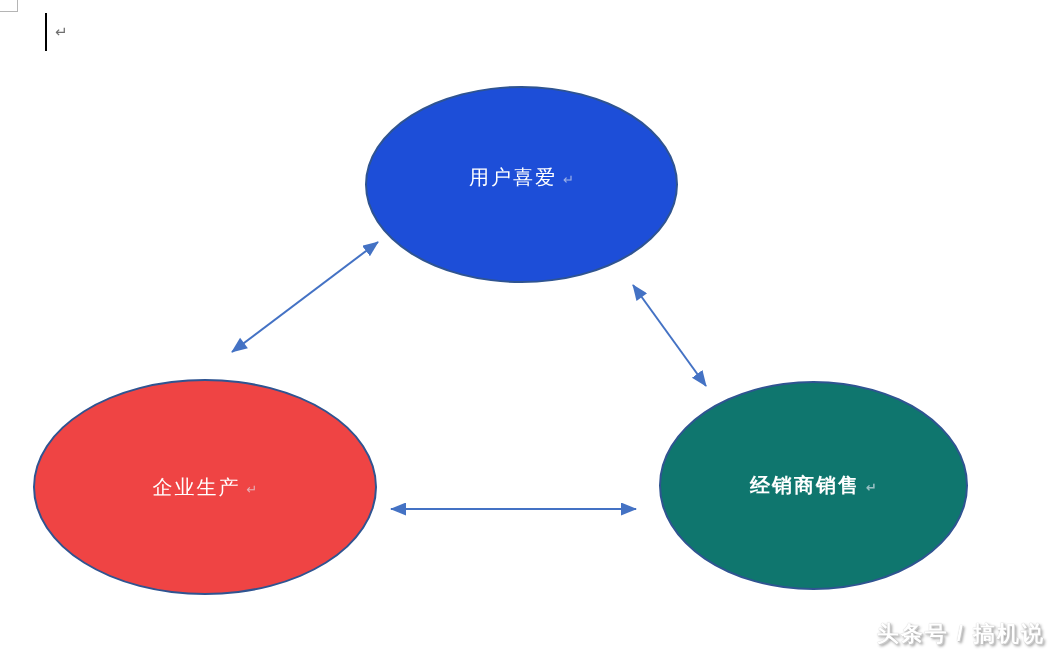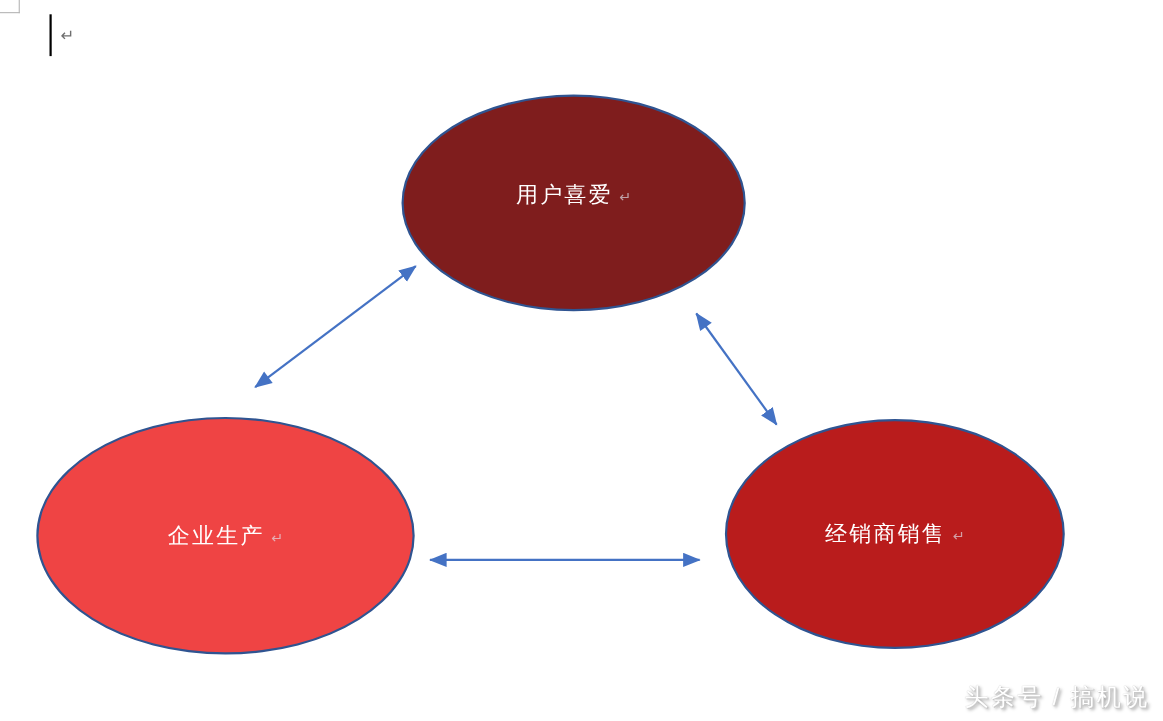--- a/index.html
+++ b/index.html
@@ -78,21 +78,21 @@
   .shape-top .inner-offset { transform: translateY(-7px); display: flex; align-items: baseline; }
   .shape-left   { left:  33px; top: 379px; width: 344px; height: 216px; }
   .shape-right  { left: 659px; top: 381px; width: 309px; height: 209px; }
   .inner-row { display: flex; align-items: baseline; }
   
   .watermark {
     position: absolute;
     right: 12px;
     bottom: 6px;
     font-size: 22px;
-    font-weight: normal;
+    font-weight: bold;
     letter-spacing: 2px;
     color: #ffffff;
     text-shadow: 1px 1px 0 #c9c9c9, 2px 2px 3px #8f8f8f, 0 0 1px #bdbdbd;
     white-space: nowrap;
   }
 </style>
 </head>
 <body>
 
 <div class="page" style="background: rgb(255, 255, 255);">
@@ -110,35 +110,35 @@
       </marker>
       <marker id="ah-start" markerUnits="userSpaceOnUse" markerWidth="18" markerHeight="14" refX="1" refY="6.5" orient="auto">
         <path class="arrow-head-shape" d="M16,0 L0,6.5 L16,13 Z" fill="#4472C4"></path>
       </marker>
     </defs>
     <line class="arrow-line" x1="232" y1="352" x2="378" y2="242" stroke="#4472C4" stroke-width="2" marker-start="url(#ah-start)" marker-end="url(#ah-end)"></line>
     <line class="arrow-line" x1="633" y1="285" x2="706" y2="386" stroke="#4472C4" stroke-width="2" marker-start="url(#ah-start)" marker-end="url(#ah-end)"></line>
     <line class="arrow-line" x1="391" y1="509" x2="636" y2="509" stroke="#4472C4" stroke-width="2" marker-start="url(#ah-start)" marker-end="url(#ah-end)"></line>
   </svg>
 
-  <div class="shape-ellipse shape-top" style="background: #7f1d1d; border-color: rgb(47, 84, 145); color: rgb(255, 255, 255); font-family: Liberation Serif, serif;">
+  <div class="shape-ellipse shape-top" style="background: #1d4ed8; border-color: rgb(47, 84, 145); color: rgb(255, 255, 255); font-family: Liberation Serif, serif;">
     <div class="inner-row inner-offset">
       <span class="label">用户喜爱</span>
       <span class="return-mark-shape">↵</span>
     </div>
   </div>
 
   <div class="shape-ellipse shape-left" style="background: #ef4444; border-color: rgb(47, 84, 145); color: rgb(255, 255, 255);">
     <div class="inner-row">
       <span class="label">企业生产</span>
       <span class="return-mark-shape">↵</span>
     </div>
   </div>
 
-  <div class="shape-ellipse shape-right" style="background: #b91c1c; border-color: rgb(47, 84, 145); color: rgb(255, 255, 255);">
+  <div class="shape-ellipse shape-right" style="background: #0f766e; border-color: rgb(47, 84, 145); color: rgb(255, 255, 255); font-weight: bold;">
     <div class="inner-row">
       <span class="label">经销商销售</span>
       <span class="return-mark-shape">↵</span>
     </div>
   </div>
 
   <div class="watermark" style="color: rgb(255, 255, 255);">头条号 / 搞机说</div>
 
 </div>
 

